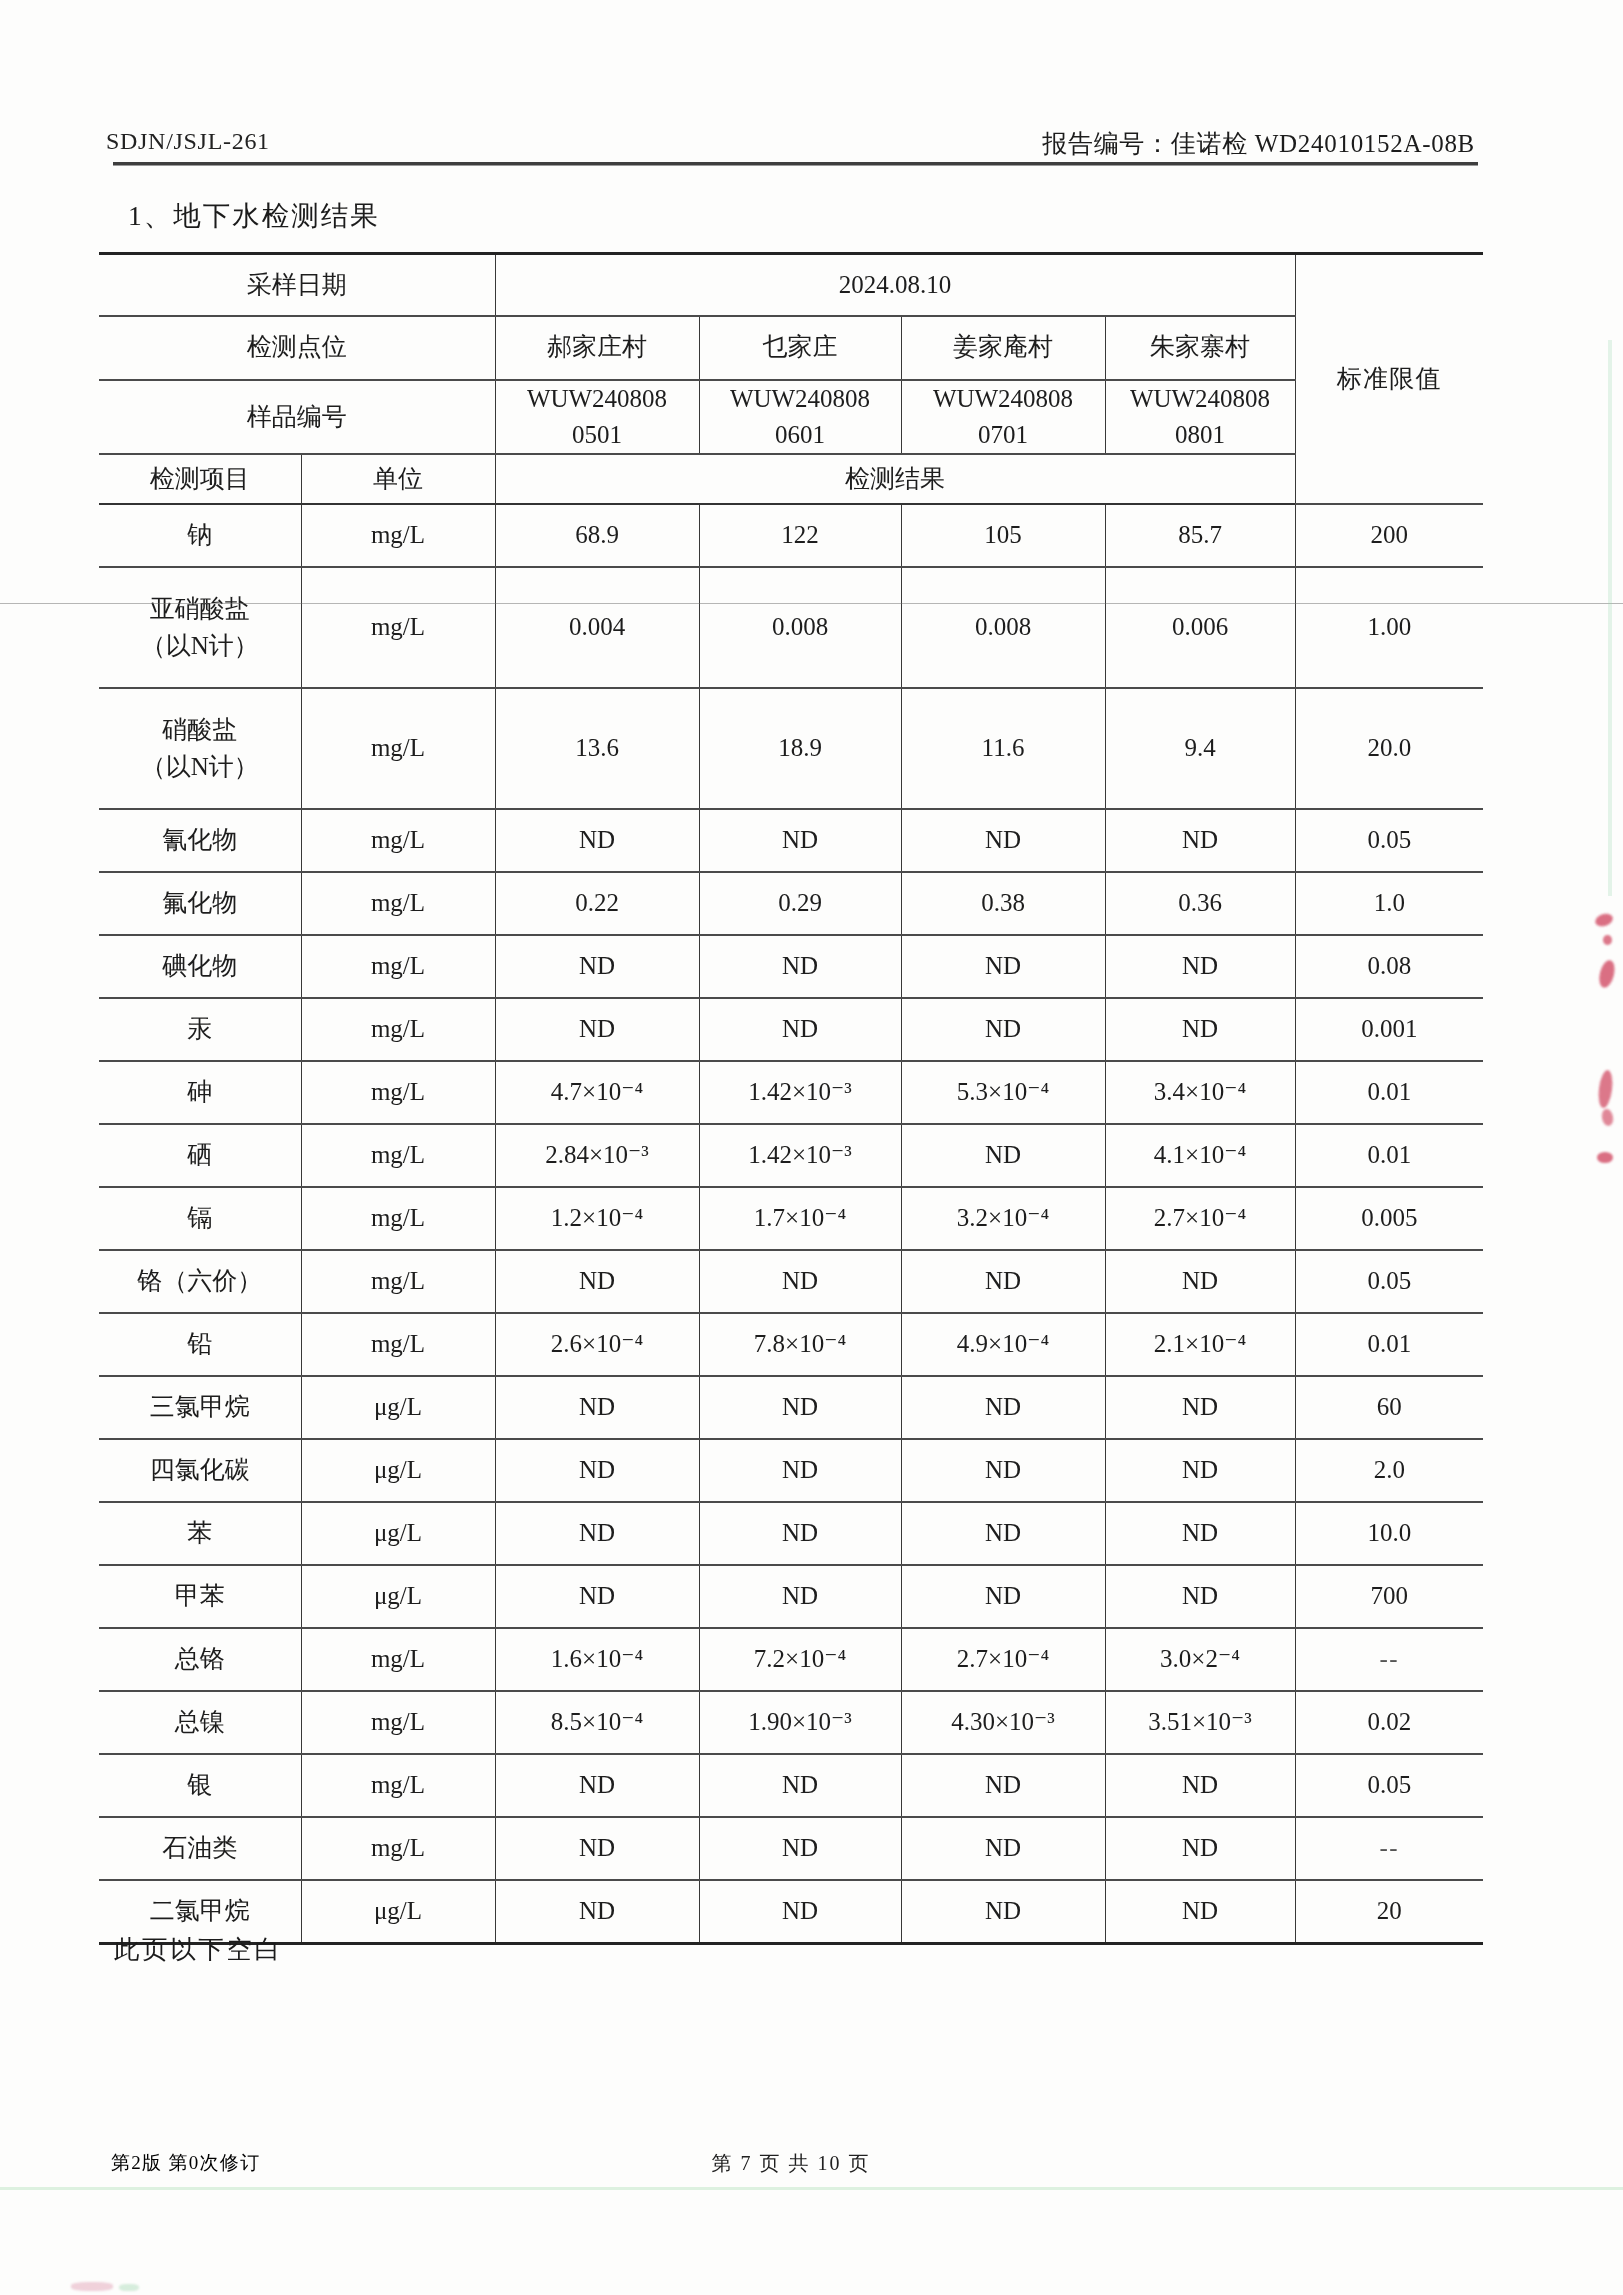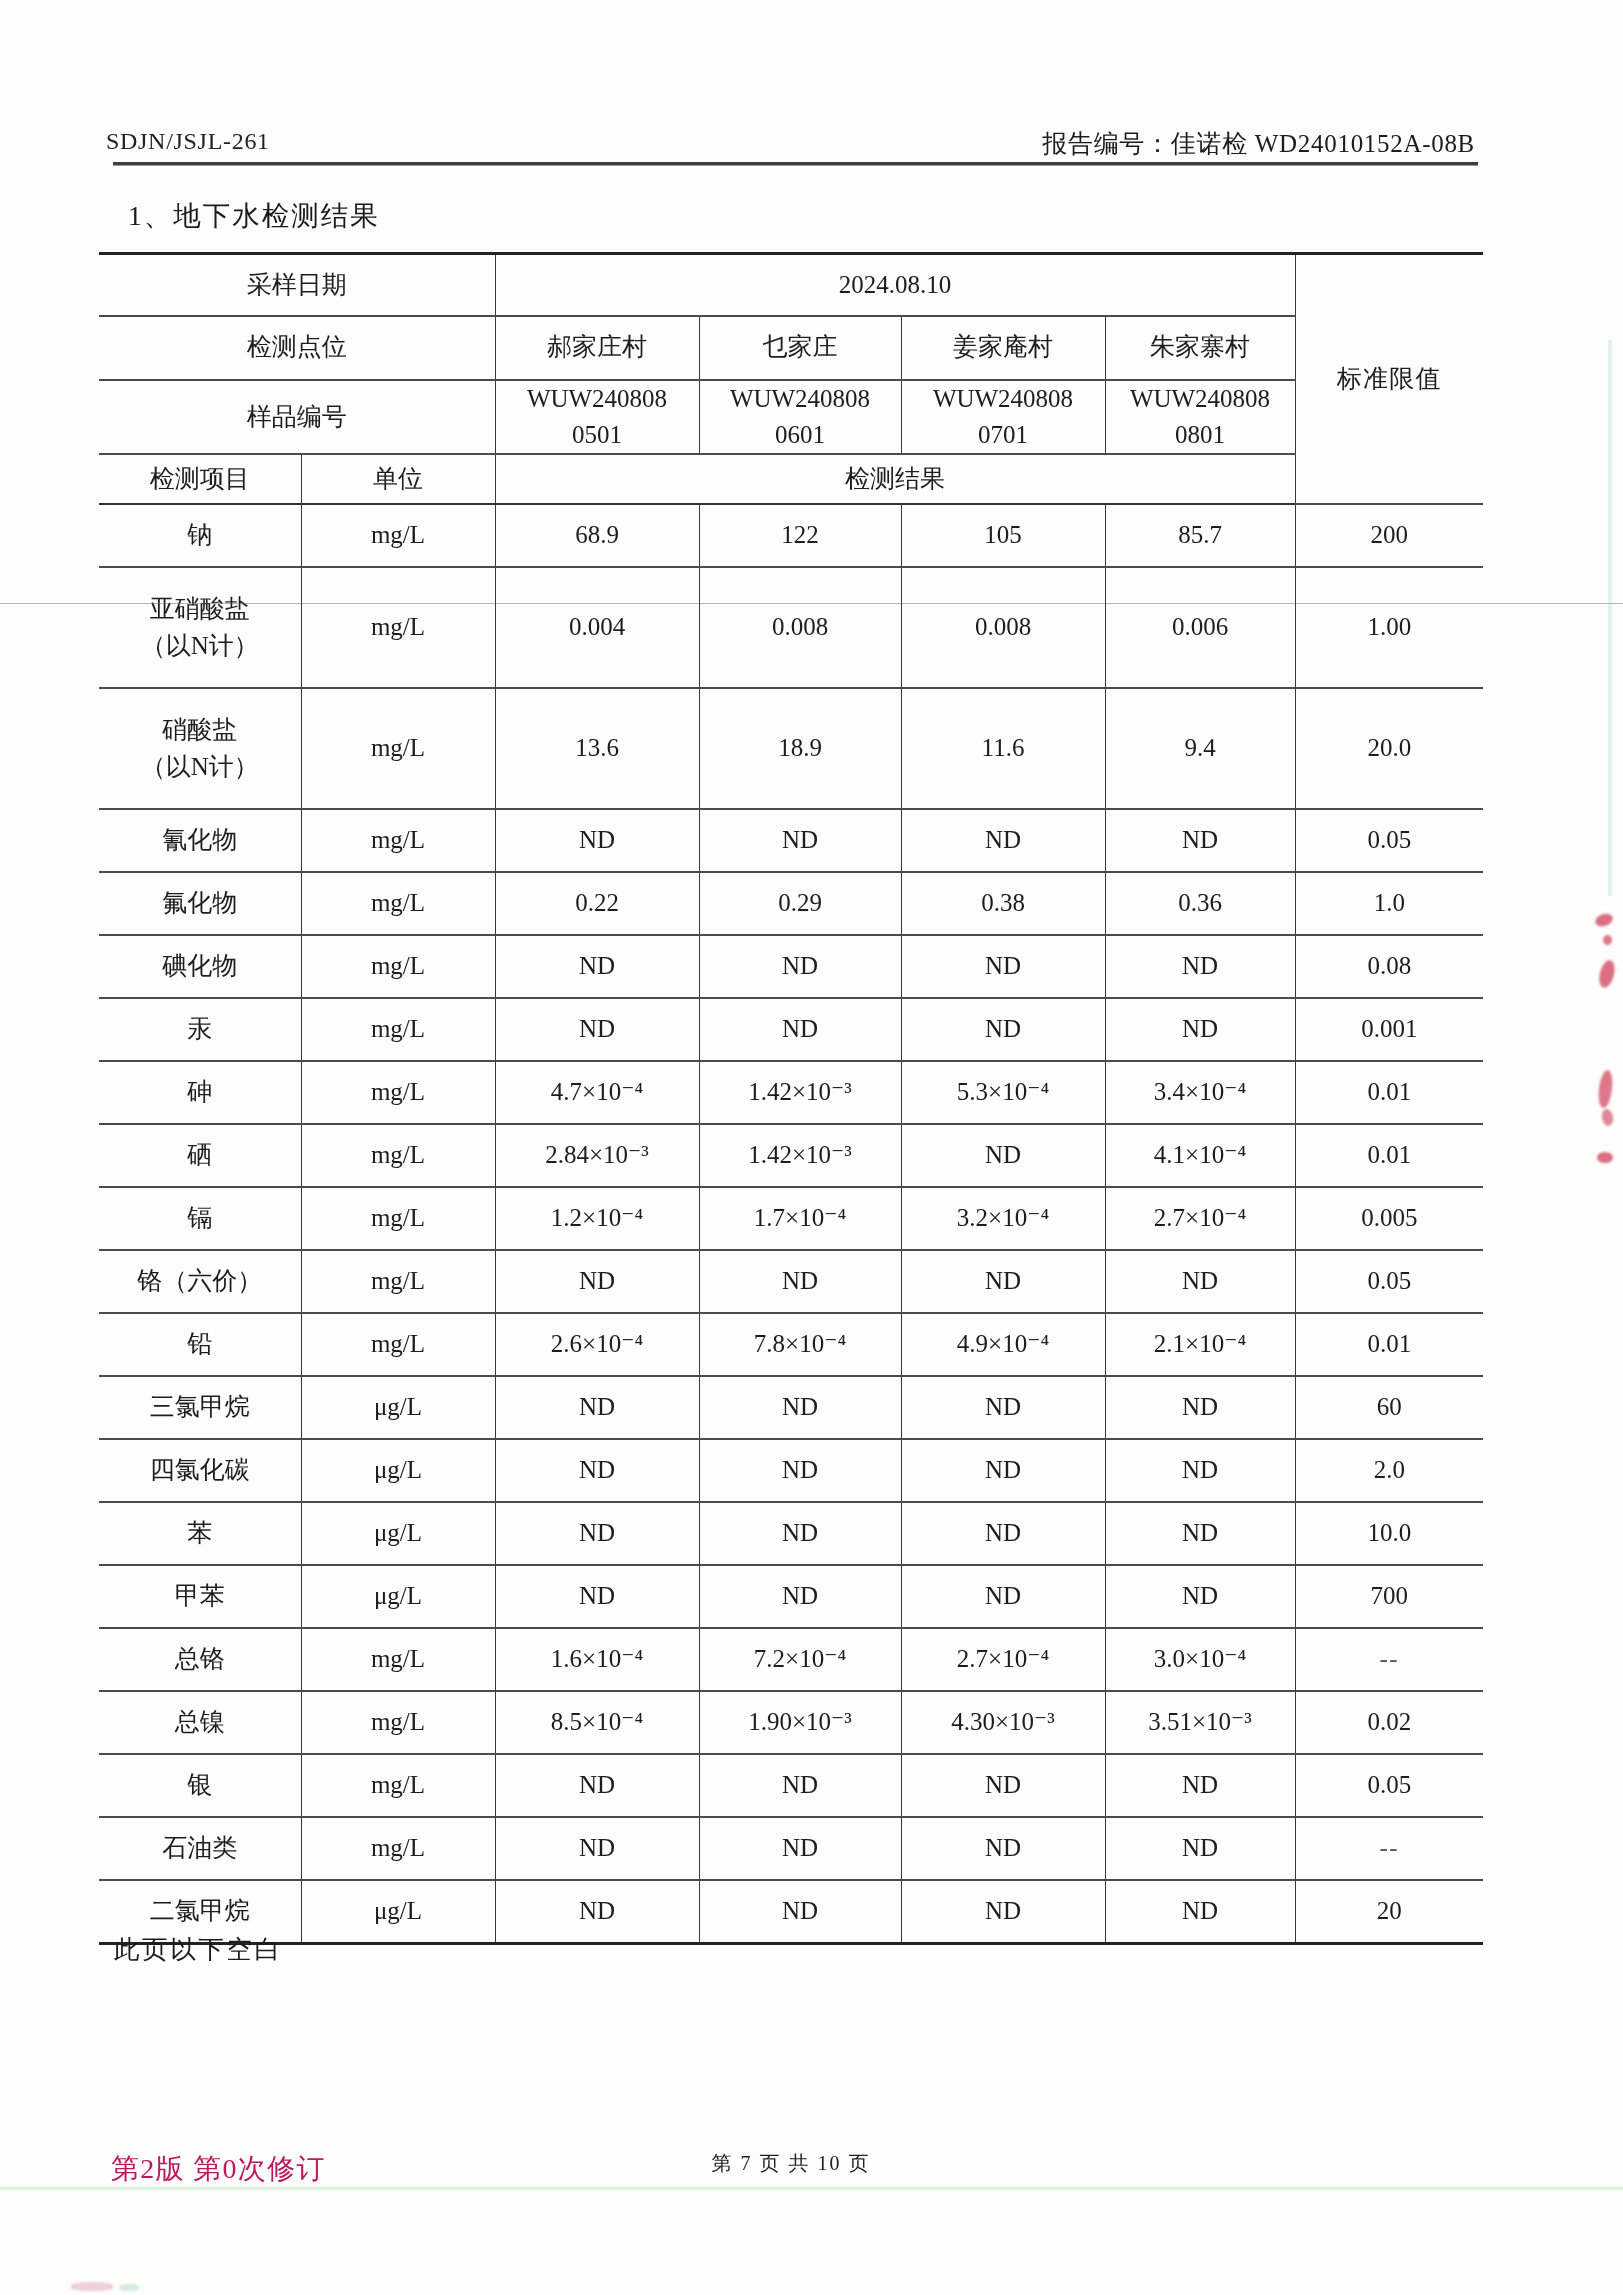--- a/index.html
+++ b/index.html
@@ -56,21 +56,21 @@
   td.spread{line-height:1.78;margin-top:36px;}
   td.limit-merged{font-size:25.5px;letter-spacing:1.3px;}
   td.dash{color:#4c4c4c;font-size:19.6px;letter-spacing:1.3px;opacity:.75;}
   
   .blank-note{
     position:absolute;left:114px;top:1932px;
     font-size:25.5px;letter-spacing:2.6px;color:#1b1b1b;
   }
   .footer-left{
     position:absolute;left:111px;top:2150px;
-    font-size:28px;letter-spacing:1.3px;color:#be185d;
+    font-size:19px;letter-spacing:1.3px;color:#000000;
   }
   .footer-center{
     position:absolute;left:791px;top:2150px;transform:translateX(-50%);
     font-size:20px;letter-spacing:2px;color:#202020;white-space:nowrap;
   }
   
   .artifact{position:absolute;pointer-events:none;}
   .line-artifact-mid{left:0;top:603px;width:1623px;height:1.3px;background:rgba(105,105,105,.48);}
   .green-streak-right{left:1608px;top:340px;width:3.9px;height:556px;background:rgba(150,215,170,.25);filter:blur(0.7px);}
   .green-line-footer{left:0;top:2187px;width:1623px;height:3.3px;background:rgba(168,220,180,.38);filter:blur(0.7px);}
@@ -281,21 +281,21 @@
           <td>ND</td>
           <td>ND</td>
           <td>700</td>
         </tr>
         <tr>
           <td>总铬</td>
           <td>mg/L</td>
           <td>1.6×10⁻⁴</td>
           <td>7.2×10⁻⁴</td>
           <td>2.7×10⁻⁴</td>
-          <td>3.0×10⁻⁴</td>
+          <td>3.0×2⁻⁴</td>
           <td class="dash">--</td>
         </tr>
         <tr>
           <td>总镍</td>
           <td>mg/L</td>
           <td>8.5×10⁻⁴</td>
           <td>1.90×10⁻³</td>
           <td>4.30×10⁻³</td>
           <td>3.51×10⁻³</td>
           <td>0.02</td>

